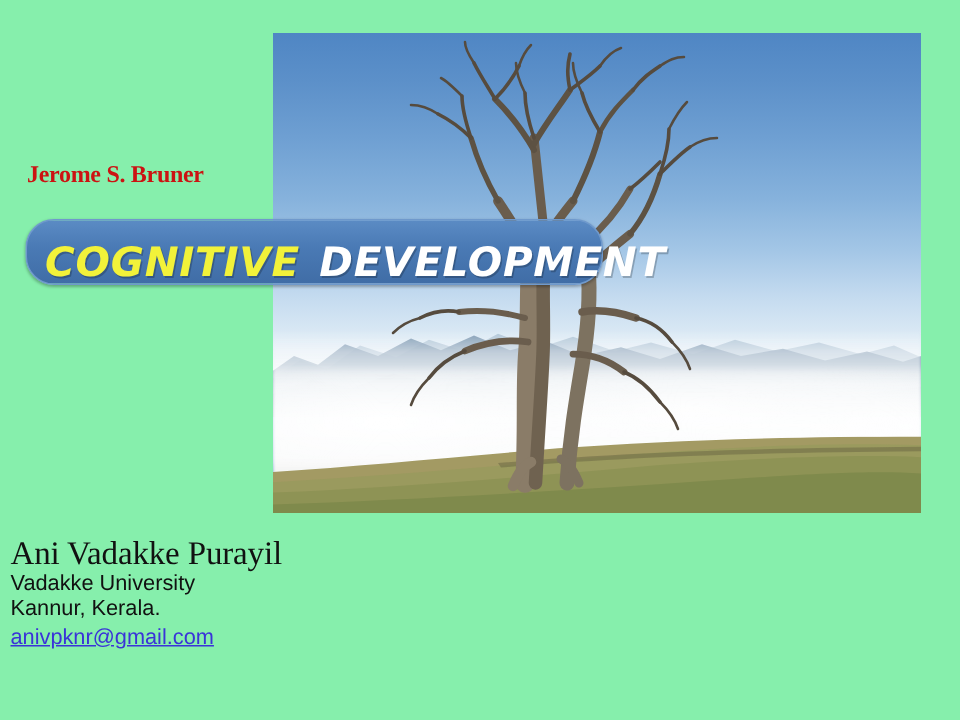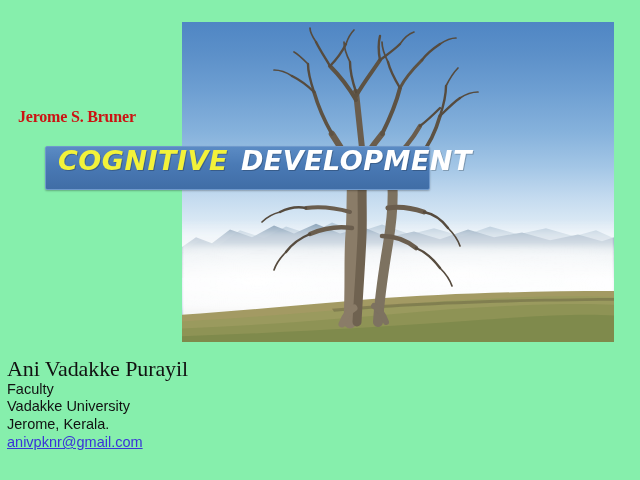--- a/index.html
+++ b/index.html
@@ -95,29 +95,28 @@
     left: 0; top: 0; width: 100%; height: 100%;
   }
 
   
   #title-banner {
     position: absolute;
     left: 17px;
     top: 146px;
     width: 383px;
     height: 42px;
-    border-radius: 2px;
+    border-radius: 19px;
     background: linear-gradient(180deg,#5b8bc4 0%, #4a7ab5 42%, #406da6 100%);
     border: 1px solid #6f99cc;
     box-shadow: 0 1px 2px rgba(0,0,0,.28);
     display: flex;
-    align-items: flex-start;
+    align-items: flex-end;
     overflow: visible;
     white-space: nowrap;
-    margin-left: 28px;
   }
   .ttl {
     font-family: "DejaVu Sans", sans-serif;
     font-style: italic;
     font-weight: bold;
     font-size: 27px;
     letter-spacing: 0.5px;
     line-height: 1;
   }
   #ttl-cognitive {
@@ -286,19 +285,18 @@
 
   <div id="author-credit">Jerome S. Bruner</div>
 
   <div id="title-banner">
     <span class="ttl" id="ttl-cognitive">COGNITIVE</span>
     <span class="ttl" id="ttl-development">DEVELOPMENT</span>
   </div>
 
   <div id="presenter">
     <div id="presenter-name">Ani Vadakke Purayil</div>
-    <div class="pline">Faculty</div>
     <div class="pline">Vadakke University</div>
-    <div class="pline">Jerome, Kerala.</div>
+    <div class="pline">Kannur, Kerala.</div>
     <div><span id="presenter-email">anivpknr@gmail.com</span></div>
   </div>
 
 </div>
 
 </body></html>

